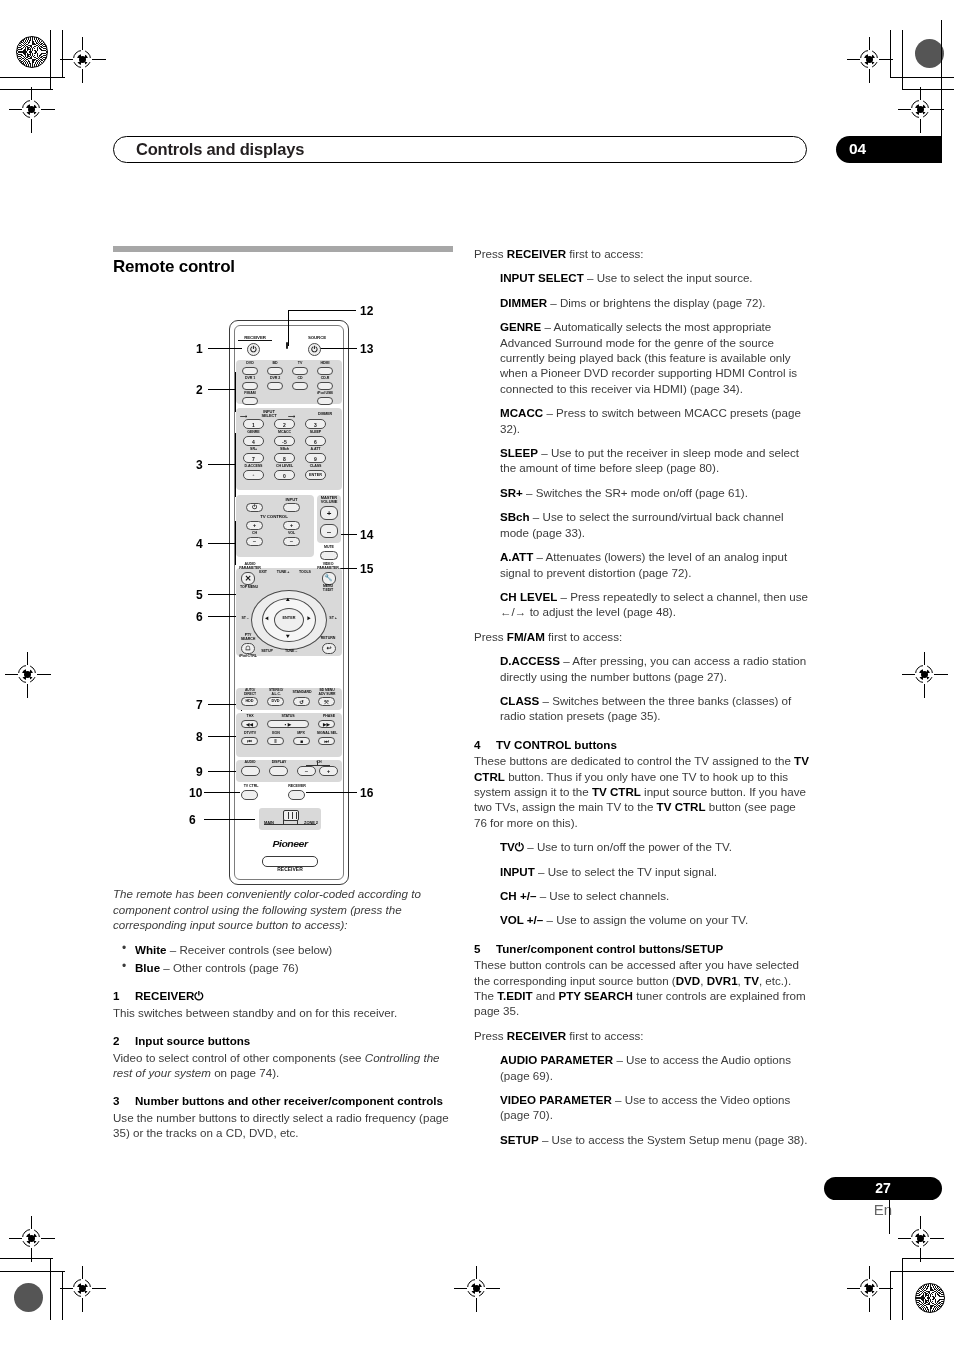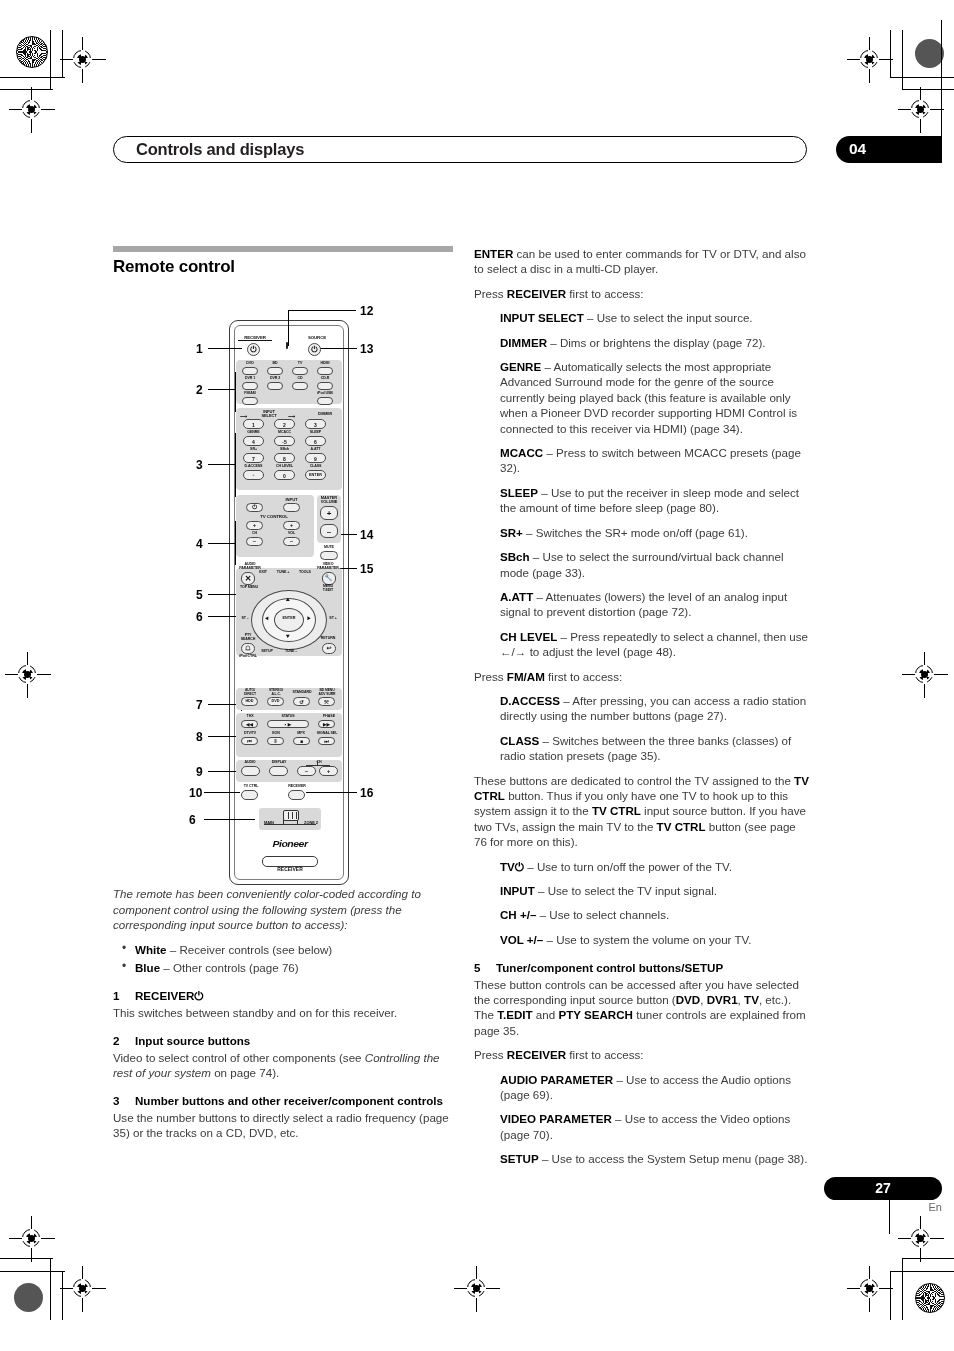--- a/index.html
+++ b/index.html
@@ -52,21 +52,21 @@
   .ind{margin-left:26px;}
   .numhead{color:#000;font-weight:bold;margin:13px 0 1px 0;}
   .numhead .n{display:inline-block;width:22px;}
   ul.bul{margin:2px 0 9px 0;padding:0;list-style:none;}
   ul.bul li{position:relative;padding-left:22px;margin-bottom:3px;}
   ul.bul li:before{content:"\2022";position:absolute;left:9px;top:-1px;color:#3b3b3b;font-size:12px;}
 
   
   .pagebadge{position:absolute;left:824px;top:1177px;width:118px;height:23px;background:#000;border-radius:12px;}
   .pagebadge span{position:absolute;width:100%;text-align:center;top:3px;color:#fff;font-size:14px;font-weight:bold;}
-  .pagelang{position:absolute;left:824px;top:1201px;width:118px;text-align:right;font-size:11px;color:#666;}
+  .pagelang{position:absolute;left:824px;top:1201px;width:118px;text-align:center;font-size:15px;color:#666;}
   .footrule{position:absolute;left:889px;top:1196px;width:1px;height:38px;background:#000;}
 
   
   #remote-fig{position:absolute;left:184px;top:300px;width:220px;height:590px;}
 
   .rbody{position:absolute;left:45px;top:20px;width:120px;height:565px;
          border:1.6px solid #3a3a3a;border-radius:9px;background:#fff;box-sizing:border-box;}
   .rbody:after{content:"";position:absolute;left:4px;top:4px;right:4px;bottom:4px;
          border:0.8px solid #7d7d7d;border-radius:6px;}
 
@@ -266,45 +266,47 @@
   </p>
   <p><span>Video to select control of other components (see </span><span class="ital">Controlling the rest of your system</span><span> on page 74).</span></p>
 
   <p class="numhead">
     <span class="n">3</span><span>Number buttons and other receiver/component controls</span>
   </p>
   <p>Use the number buttons to directly select a radio frequency (page 35) or the tracks on a CD, DVD, etc.</p>
 </div>
 
 <div class="col colR">
-  <p><b>ENTER</b><span> can be used to enter commands for TV or DTV, and also to select a disc in a multi-CD player.</span></p>
 
   <p><span>Press </span><b>RECEIVER</b><span> first to access:</span></p>
 
   <p class="ind"><b>INPUT SELECT</b><span> – Use to select the input source.</span></p>
   <p class="ind"><b>DIMMER</b><span> – Dims or brightens the display (page 72).</span></p>
   <p class="ind"><b>GENRE</b><span> – Automatically selects the most appropriate Advanced Surround mode for the genre of the source currently being played back (this feature is available only when a Pioneer DVD recorder supporting HDMI Control is connected to this receiver via HDMI) (page 34).</span></p>
   <p class="ind"><b>MCACC</b><span> – Press to switch between MCACC presets (page 32).</span></p>
   <p class="ind"><b>SLEEP</b><span> – Use to put the receiver in sleep mode and select the amount of time before sleep (page 80).</span></p>
   <p class="ind"><b>SR+</b><span> – Switches the SR+ mode on/off (page 61).</span></p>
   <p class="ind"><b>SBch</b><span> – Use to select the surround/virtual back channel mode (page 33).</span></p>
   <p class="ind"><b>A.ATT</b><span> – Attenuates (lowers) the level of an analog input signal to prevent distortion (page 72).</span></p>
   <p class="ind"><b>CH LEVEL</b><span> – Press repeatedly to select a channel, then use ←/→ to adjust the level (page 48).</span></p>
 
   <p><span>Press </span><b>FM/AM</b><span> first to access:</span></p>
 
   <p class="ind"><b>D.ACCESS</b><span> – After pressing, you can access a radio station directly using the number buttons (page 27).</span></p>
   <p class="ind"><b>CLASS</b><span> – Switches between the three banks (classes) of radio station presets (page 35).</span></p>
 
+  <p class="numhead">
+    <span class="n">4</span><span>TV CONTROL buttons</span>
+  </p>
   <p><span>These buttons are dedicated to control the TV assigned to the </span><b>TV CTRL</b><span> button. Thus if you only have one TV to hook up to this system assign it to the </span><b>TV CTRL</b><span> input source button. If you have two TVs, assign the main TV to the </span><b>TV CTRL</b><span> button (see page 76 for more on this).</span></p>
 
   <p class="ind"><b>TV⏻</b><span> – Use to turn on/off the power of the TV.</span></p>
   <p class="ind"><b>INPUT</b><span> – Use to select the TV input signal.</span></p>
   <p class="ind"><b>CH +/–</b><span> – Use to select channels.</span></p>
-  <p class="ind"><b>VOL +/–</b><span> – Use to system the volume on your TV.</span></p>
+  <p class="ind"><b>VOL +/–</b><span> – Use to assign the volume on your TV.</span></p>
 
   <p class="numhead">
     <span class="n">5</span><span>Tuner/component control buttons/SETUP</span>
   </p>
   <p><span>These button controls can be accessed after you have selected the corresponding input source button (</span><b>DVD</b><span>, </span><b>DVR1</b><span>, </span><b>TV</b><span>, etc.). The </span><b>T.EDIT</b><span> and </span><b>PTY SEARCH</b><span> tuner controls are explained from page 35.</span></p>
 
   <p><span>Press </span><b>RECEIVER</b><span> first to access:</span></p>
 
   <p class="ind"><b>AUDIO PARAMETER</b><span> – Use to access the Audio options (page 69).</span></p>
   <p class="ind"><b>VIDEO PARAMETER</b><span> – Use to access the Video options (page 70).</span></p>

